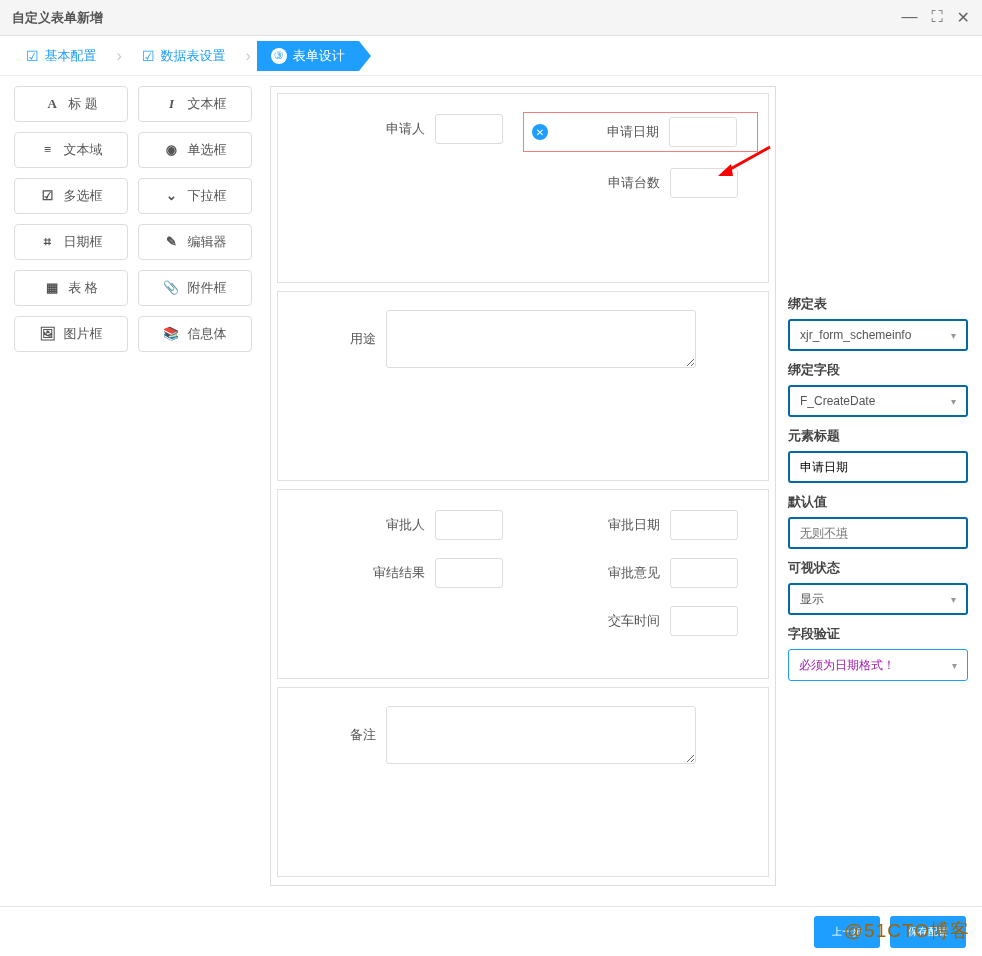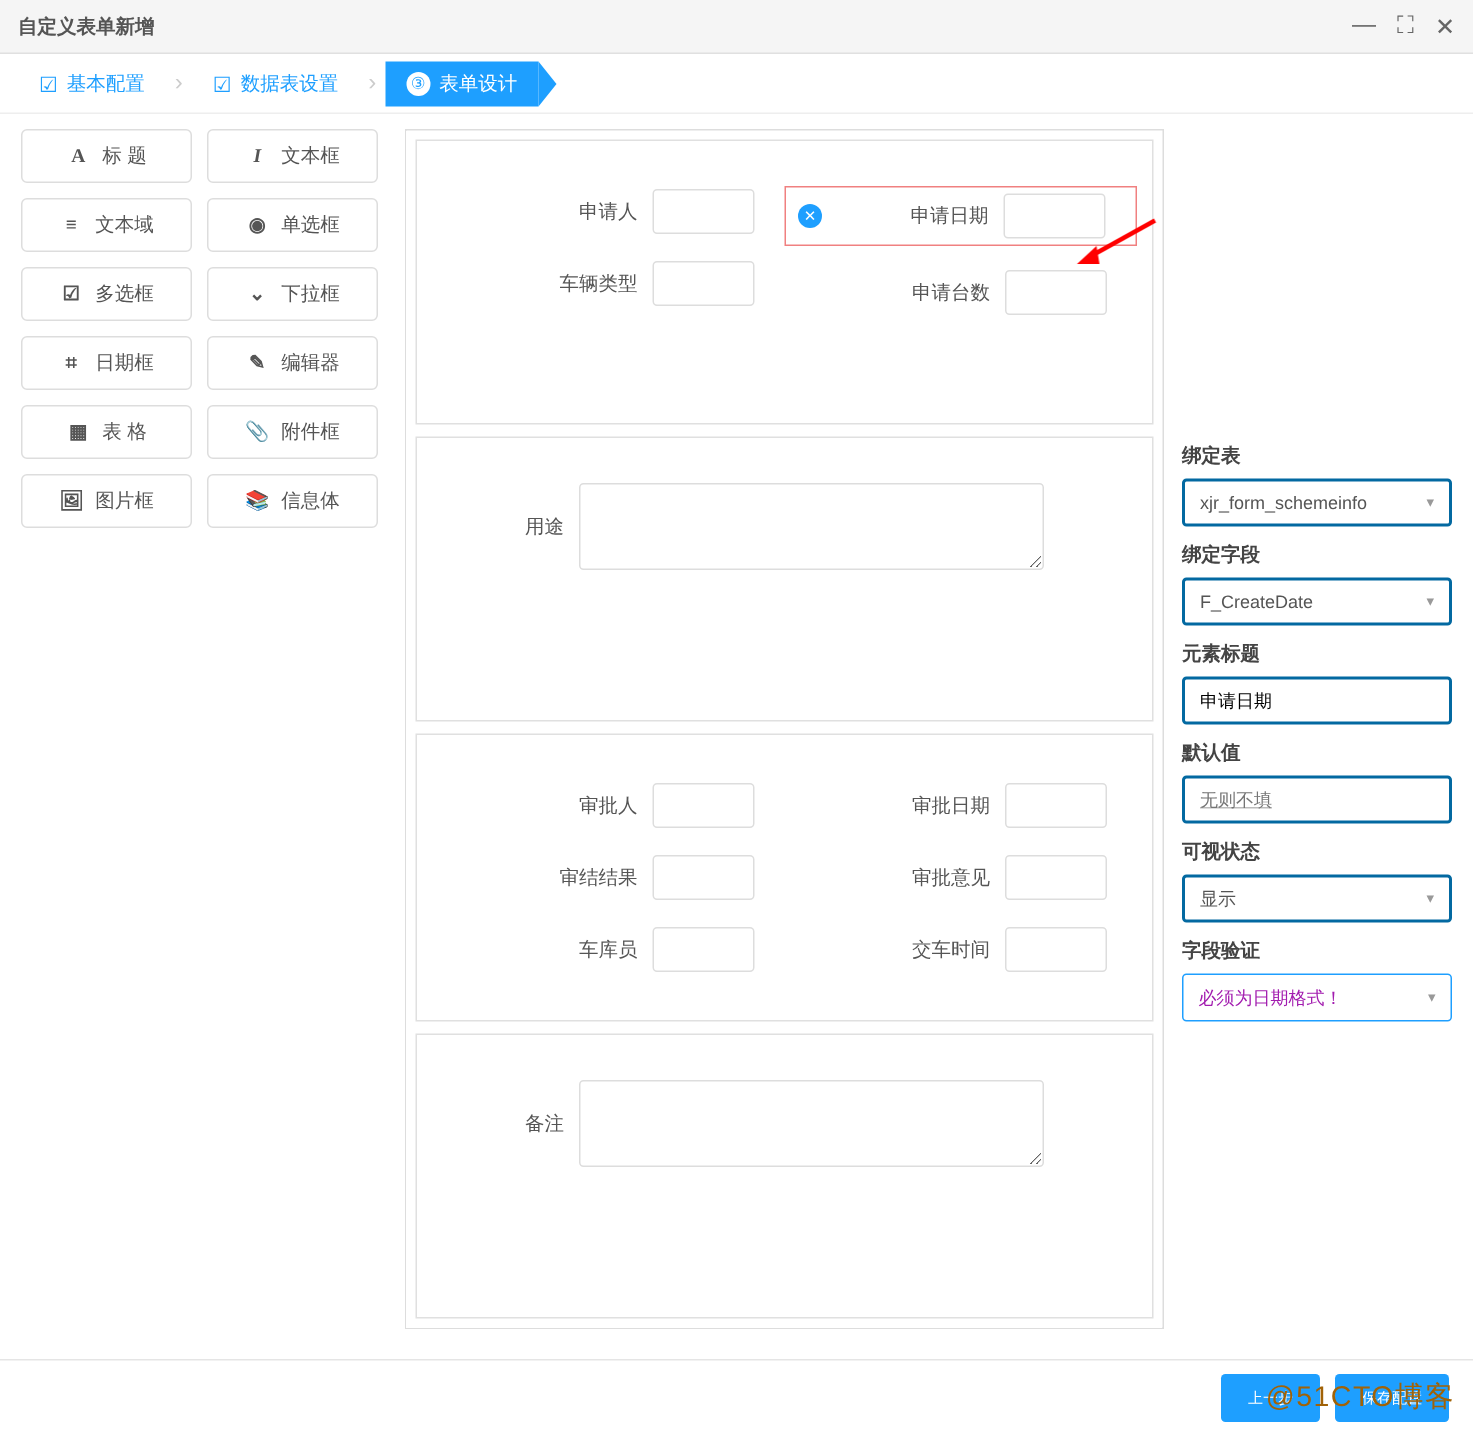--- a/index.html
+++ b/index.html
@@ -13,21 +13,21 @@
 .step.active { background: #1E9FFF; color: #fff; }
 .step.active .step-arrow-fill { position: absolute; right: -12px; top: 0; width: 0; height: 0; border-top: 15px solid transparent; border-bottom: 15px solid transparent; border-left: 12px solid #1E9FFF; z-index: 2; }
 .step-chevron { margin: 0 6px; color: #ccc; font-size: 16px; }
 .check-icon { color: #1E9FFF; font-size: 14px; }
 .step.active .badge-icon { background: #fff; color: #1E9FFF; border-radius: 50%; width: 16px; height: 16px; display: inline-flex; align-items: center; justify-content: center; font-size: 11px; }
 .main { display: flex; height: 820px; padding: 10px 14px; gap: 12px; }
 .palette { width: 244px; display: flex; flex-wrap: wrap; gap: 10px; align-content: flex-start; }
 .palette-btn { width: 114px; height: 36px; border: 1px solid #ddd; border-radius: 4px; background: #fff; display: flex; align-items: center; justify-content: center; gap: 8px; cursor: pointer; color: #555; font-size: 13px; }
 .palette-btn .pi { width: 16px; text-align: center; font-weight: bold; font-family: "Times New Roman", serif; }
 .canvas { flex: 1; border: 1px solid #ddd; padding: 6px; overflow-y: auto; background: #fff; }
-.section { border: 1px solid #e0e0e0; margin-bottom: 8px; padding: 30px 10px; display: flex; flex-wrap: wrap; }
+.section { border: 1px solid #e0e0e0; margin-bottom: 8px; padding: 18px 10px; display: flex; flex-wrap: wrap; }
 .col { width: 50%; display: flex; flex-direction: column; gap: 14px; }
 .section.single .col { width: 100%; }
 .field { display: flex; align-items: center; justify-content: flex-end; gap: 10px; padding-right: 20px; min-height: 34px; }
 .field.centered { justify-content: center; padding-right: 0; }
 .field label { color: #555; font-size: 13px; text-align: right; }
 .field input { width: 68px; height: 30px; border: 1px solid #ddd; border-radius: 3px; padding: 0 6px; }
 .field.selected { border: 1px solid #f08080; position: relative; padding: 4px 20px 4px 4px; background: #fff; }
 .field.selected .badge-del { position: absolute; left: 8px; top: 50%; transform: translateY(-50%); width: 16px; height: 16px; border-radius: 50%; background: #1E9FFF; color: #fff; display: flex; align-items: center; justify-content: center; font-size: 10px; cursor: pointer; }
 .field textarea { width: 310px; height: 58px; border: 1px solid #ddd; border-radius: 3px; resize: both; }
 .section.tall { min-height: 190px; }
@@ -127,24 +127,20 @@
   </div>
 
   <div class="canvas">
 
     <div class="section tall">
       <div class="col">
         <div class="field">
           <label>申请人</label>
           <input type="text" style="">
         </div>
-        <div class="field">
-          <label>车辆类型</label>
-          <input type="text" style="">
-        </div>
       </div>
       <div class="col">
         <div class="field selected">
           <span class="badge-del">✕</span>
           <label>申请日期</label>
           <input type="text" style="">
         </div>
         <div class="field">
           <label>申请台数</label>
           <input type="text" style="">
@@ -164,24 +160,20 @@
     <div class="section tall">
       <div class="col">
         <div class="field">
             <label>审批人</label>
             <input type="text" style="">
           </div>
         <div class="field">
             <label>审结结果</label>
             <input type="text" style="">
           </div>
-        <div class="field">
-            <label>车库员</label>
-            <input type="text" style="">
-          </div>
       </div>
       <div class="col">
         <div class="field">
             <label>审批日期</label>
             <input type="text" style="">
           </div>
         <div class="field">
             <label>审批意见</label>
             <input type="text" style="">
           </div>

